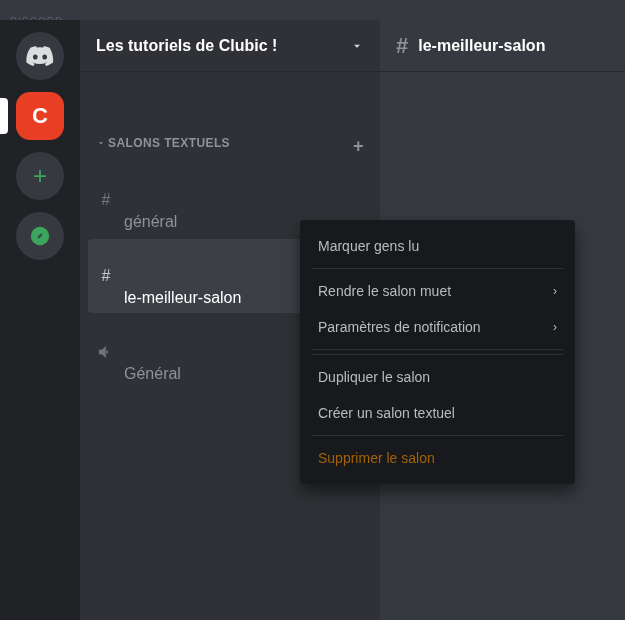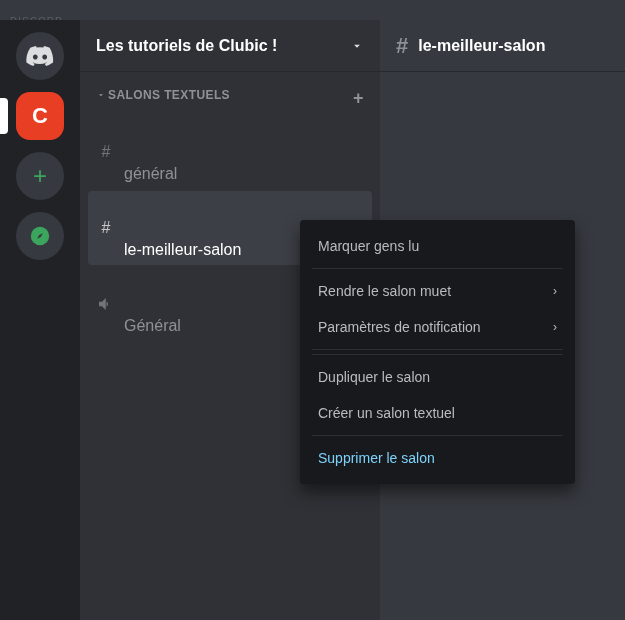--- a/index.html
+++ b/index.html
@@ -31,21 +31,21 @@
     .server-pill.clubic { background: #e83e24; border-radius: 14px; position: relative; }
     .server-pill.clubic::before {
       content: ""; position: absolute; left: -16px; top: 6px;
       width: 8px; height: 36px; background: #fff; border-radius: 0 4px 4px 0;
     }
     .server-pill.add { background: #36393f; color: #3ba55d; font-size: 24px; }
     .server-pill.explore { background: #36393f; color: #3ba55d; }
     .channel-panel {
       position: absolute; left: 80px; top: 20px; width: 300px; height: 600px;
       background: #2f3136;
-      display: flex; flex-direction: column;
+      display: flex; flex-direction: column; gap: 48px;
     }
     .server-header {
       height: 52px; padding: 0 16px;
       border-bottom: 1px solid #26282c;
       display: flex; align-items: center; justify-content: space-between;
       cursor: pointer;
     }
     .server-header h1 { font-size: 16px; font-weight: 600; color: #fff; }
     .channel-list { padding: 12px 8px; }
     .category {
@@ -82,21 +82,21 @@
       background: #18191c; border-radius: 4px; padding: 8px;
       box-shadow: 0 8px 16px rgba(0,0,0,.5);
       z-index: 50;
     }
     .ctx-item {
       padding: 10px 10px; border-radius: 3px;
       font-size: 14px; color: #b9bbbe; cursor: pointer;
       display: flex; align-items: center; justify-content: space-between;
     }
     .ctx-item.invite { color: #5865f2; }
-    .ctx-item.danger { color: #7dd3fc; }
+    .ctx-item.danger { color: #a16207; }
     .ctx-sep { height: 1px; background: #2e2f34; margin: 4px 4px; }
     .ctx-item.highlight { outline: 3px solid #ed1c24; outline-offset: 1px; }
     .chev { font-size: 12px; color: #b9bbbe; }
     svg { display: block; }
   </style>
 </head>
 <body>
 
 <div class="app-label">DISCORD</div>
 

